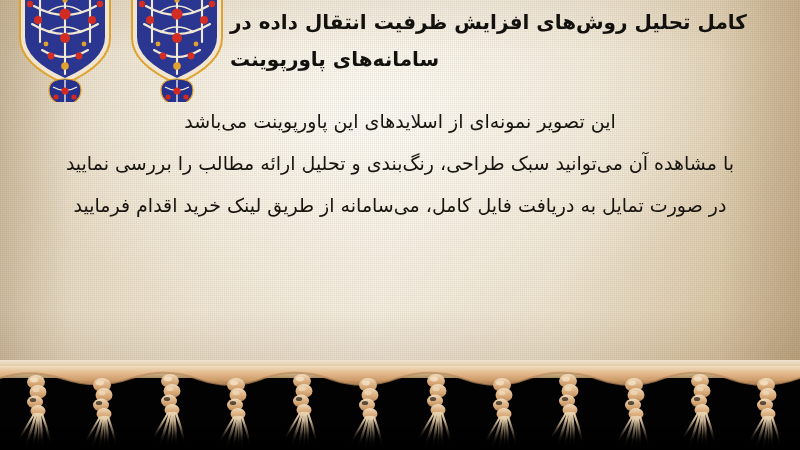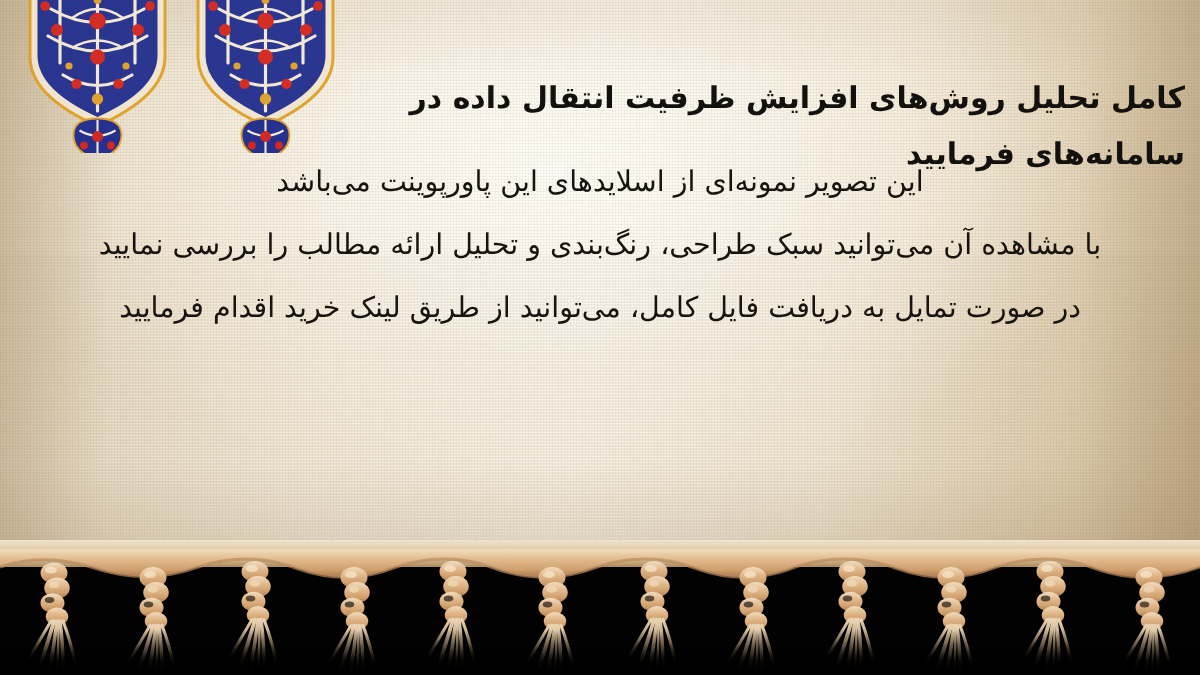--- a/index.html
+++ b/index.html
@@ -82,23 +82,22 @@
     pointer-events: none;
   }
   .ornaments svg { display: block; }
 
   
   .title-block {
     position: absolute;
     top: 4px;
     left: 230px;
     width: 560px;
-    text-align: right;
+    text-align: left;
     direction: rtl;
-    margin-top: 43px;
   }
   .title-line {
     font-size: 20px;
     font-weight: 700;
     line-height: 37px;
     color: #13110e;
     letter-spacing: 0px;
     white-space: nowrap;
   }
 
@@ -211,27 +210,27 @@
         <use href="#medallion"></use>
       </g>
       <g transform="translate(177,96)">
         <use href="#pendant"></use>
       </g>
     </svg>
   </div>
 
   <div class="title-block">
     <div class="title-line">کامل تحلیل روش‌های افزایش ظرفیت انتقال داده در</div>
-    <div class="title-line">سامانه‌های فرمایید</div>
+    <div class="title-line">سامانه‌های پاورپوینت</div>
   </div>
 
   <div class="body-block">
     <div class="body-line">این تصویر نمونه‌ای از اسلایدهای این پاورپوینت می‌باشد</div>
     <div class="body-line">با مشاهده آن می‌توانید سبک طراحی، رنگ‌بندی و تحلیل ارائه مطالب را بررسی نمایید</div>
-    <div class="body-line">در صورت تمایل به دریافت فایل کامل، می‌توانید از طریق لینک خرید اقدام فرمایید</div>
+    <div class="body-line">در صورت تمایل به دریافت فایل کامل، می‌سامانه از طریق لینک خرید اقدام فرمایید</div>
   </div>
 
   <div class="fringe-band">
     <div class="selvedge"></div>
     <svg class="fringe-svg" viewBox="0 0 800 84" xmlns="http://www.w3.org/2000/svg" preserveAspectRatio="none">
       <defs>
         <linearGradient id="cord" x1="0" y1="0" x2="0" y2="1">
           <stop offset="0%" stop-color="#f0ddc0"></stop>
           <stop offset="38%" stop-color="#e2b98c"></stop>
           <stop offset="75%" stop-color="#cf9e6c"></stop>

